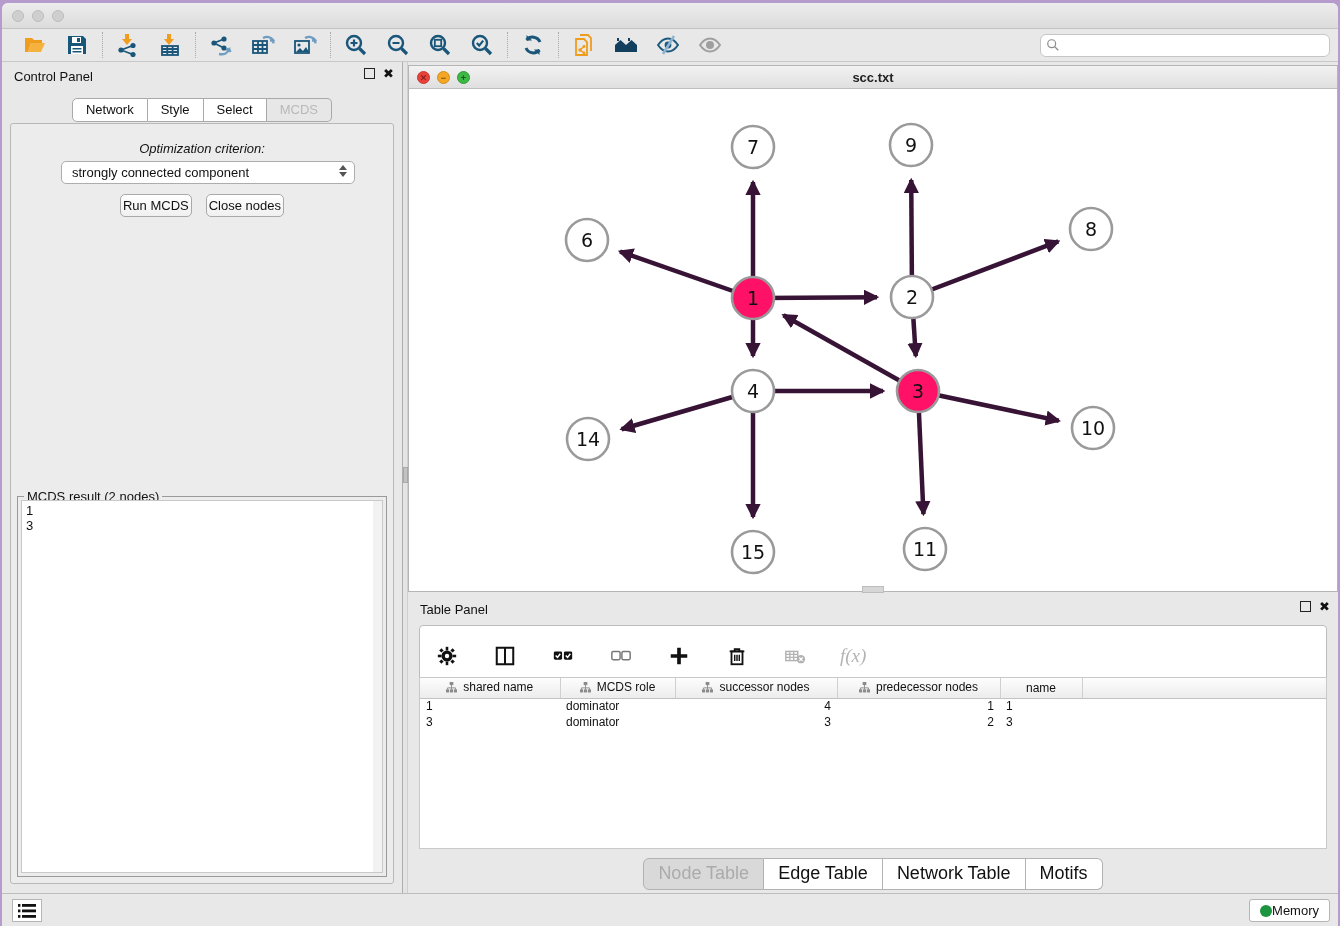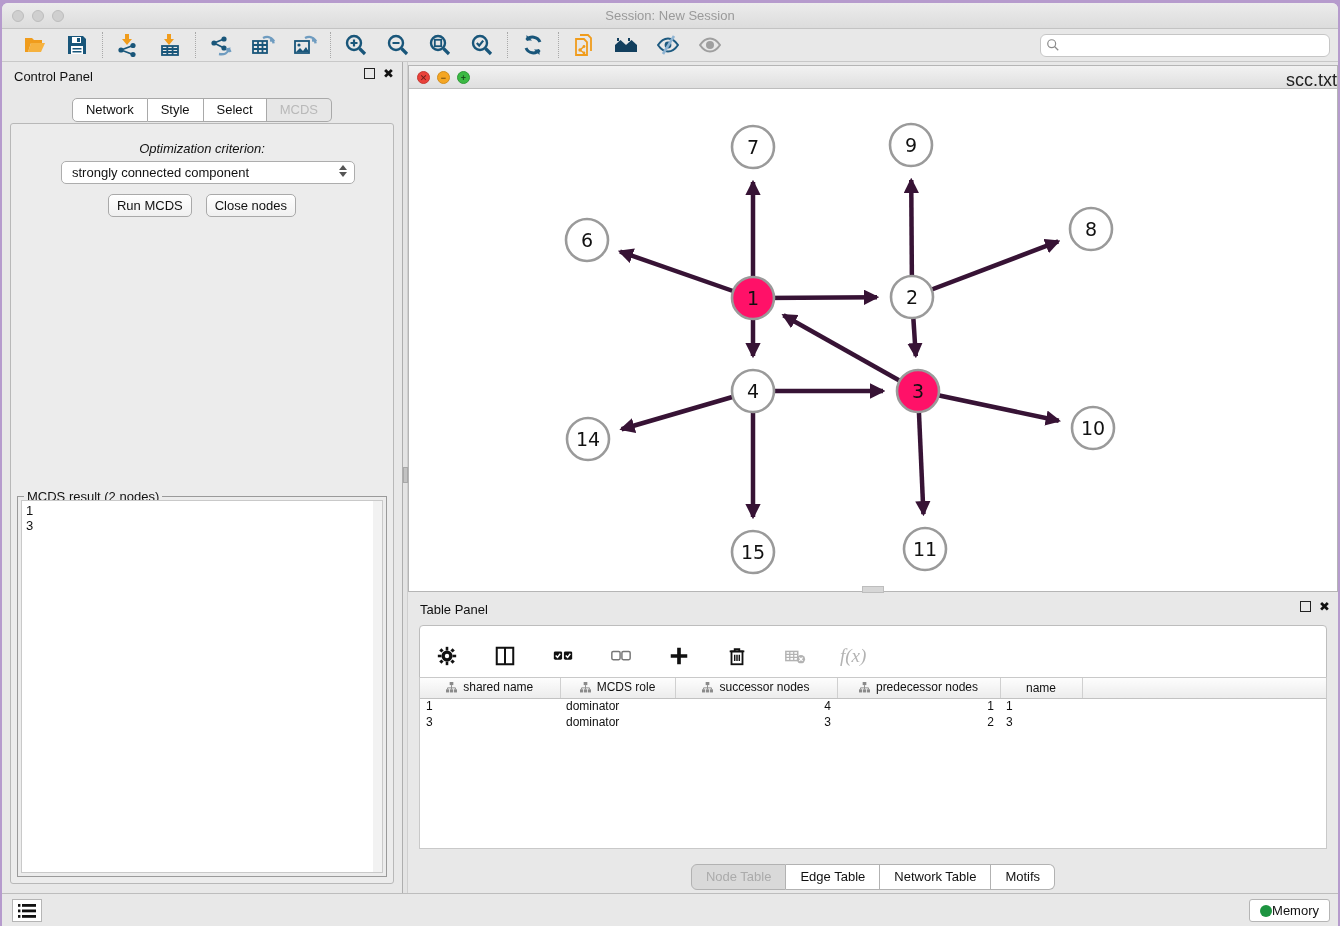--- a/index.html
+++ b/index.html
@@ -52,37 +52,37 @@
             border:1px solid #b8b8b8; border-radius:3px; background:#ececec; }
   .opt-label { position:absolute; top:17px; left:0; right:0; text-align:center; font-size:13px; color:#111;font-style:italic; }
   .dropdown { position:absolute; top:37px; left:36px; right:38px; height:23px; background:#fff;
               border:1px solid #adadad; border-radius:5px; font-size:13px; color:#111;
               display:flex; align-items:center; padding:0 10px;margin-left:14px; }
   .dd-arrows { position:absolute; right:7px; top:3px; display:flex; flex-direction:column; gap:2px; }
   .dd-arrows i { width:0; height:0; border-left:4px solid transparent; border-right:4px solid transparent; }
   .dd-up { border-bottom:5px solid #555; }
   .dd-down { border-top:5px solid #555; }
   .cp-buttons { position:absolute; top:70px; left:0; right:0; display:flex; justify-content:center; gap:14px; }
-  .aqua-btn { height:23px; padding:0 8px; font-size:13px; color:#111; background:linear-gradient(#ffffff,#f0f0f0);
+  .aqua-btn { height:23px; padding:0 2px; font-size:13px; color:#111; background:linear-gradient(#ffffff,#f0f0f0);
               border:1px solid #a9a9a9; border-radius:5px; }
 
   .result-box { position:absolute; left:6px; right:6px; top:372px; bottom:6px;
                 border:1px solid #9a9a9a; }
   .result-legend { position:absolute; top:-8px; left:6px; background:#ececec; padding:0 3px;
                    font-size:13px; color:#111; }
   .result-text { position:absolute; inset:3px; background:#fff; border:1px solid #c9c9c9;
                  font-size:13px; color:#111; padding:2px 4px; white-space:pre; overflow:hidden; }
   .result-scroll { position:absolute; top:4px; bottom:4px; right:4px; width:9px; background:#f2f2f2; }
 
   
   .net-frame { position:absolute; left:406px; top:62px; right:0; height:527px;
                border:1px solid #b5b5b5; background:#fff; }
   .net-titlebar { position:absolute; top:0; left:0; right:0; height:23px;
                   background:linear-gradient(#f2f2f2,#dfdfdf); border-bottom:1px solid #bdbdbd; }
-  .net-title { position:absolute; left:0; right:0; top:4px; text-align:right; font-size:18px; color:#222; }
+  .net-title { position:absolute; left:0; right:0; top:4px; text-align:center; font-size:13px; color:#222;font-weight:bold; }
   .net-lights { position:absolute; left:8px; top:5px; display:flex; gap:7px; }
   .light { width:13px; height:13px; border-radius:50%; font-size:9px; font-weight:bold;
            display:flex; align-items:center; justify-content:center; color:rgba(0,0,0,.55); }
   .light.red { background:#e9413a; border:1px solid #c63832; }
   .light.yellow { background:#f5a623; border:1px solid #d28e1e; }
   .light.green { background:#3cb944; border:1px solid #2f9a38; }
   .net-canvas { position:absolute; top:23px; left:0; right:0; bottom:0; background:#fff; }
   .h-split-grip { position:absolute; left:50%; bottom:-2px; width:22px; height:7px; margin-left:-11px;
                   background:#d6d6d6; border:1px solid #bdbdbd; }
 
@@ -96,21 +96,21 @@
   .tp-tablewrap { position:absolute; top:82px; left:11px; right:11px; height:172px; background:#fff;
                   border:1px solid #c9c9c9; overflow:hidden; }
   table.data { border-collapse:collapse; table-layout:fixed; width:100%; font-size:12px; }
   table.data th { height:20px; background:linear-gradient(#fdfdfd,#ececec);
                   border-right:1px solid #d0d0d0; border-bottom:1px solid #c2c2c2;
                   font-weight:normal; color:#111; text-align:center; position:relative; }
   table.data th .hicon { display:inline-block; vertical-align:-2px; margin-right:6px; }
   table.data td { height:16px; padding:0 6px; color:#111; }
   td.num { text-align:right; }
   .tp-tabs { position:absolute; bottom:3px; left:0; right:0; display:flex; justify-content:center; }
-  .tp-tab { font-size:13px; padding:4px 14px 5px; background:#fff; border:1px solid #b2b2b2;
+  .tp-tab { font-size:18px; padding:4px 14px 5px; background:#fff; border:1px solid #b2b2b2;
             border-left:none; color:#111; }
   .tp-tab:first-child { border-left:1px solid #b2b2b2; border-radius:6px 0 0 6px; }
   .tp-tab:last-child { border-radius:0 6px 6px 0; }
   .tp-tab.active { background:#d9d9d9; color:#ababab; }
 
   
   .statusbar { position:absolute; left:0; right:0; bottom:0; height:33px; background:#e8e8e8;
                border-top:1px solid #bdbdbd; }
   .list-btn { position:absolute; left:10px; top:5px; width:30px; height:23px; background:#fff;
               border:1px solid #b5b5b5; display:flex; align-items:center; justify-content:center; }
@@ -123,21 +123,20 @@
 <body>
 
 <div class="app">
 
   <div class="titlebar">
     <div class="tl-dots">
       <span class="tl-dot"></span>
       <span class="tl-dot"></span>
       <span class="tl-dot"></span>
     </div>
-    <div class="win-title">Session: New Session</div>
   </div>
 
   <div class="toolbar">
     <div class="tb-group">
       <span class="tbi">
         <svg viewBox="0 0 24 24">
             <path d="M2 5h7l2 2h8v3H8l-3 9H2z" fill="#f09c1c"></path>
             <path d="M8 10h14l-4 9H5z" fill="#f6b23f"></path>
           </svg>
       </span>

